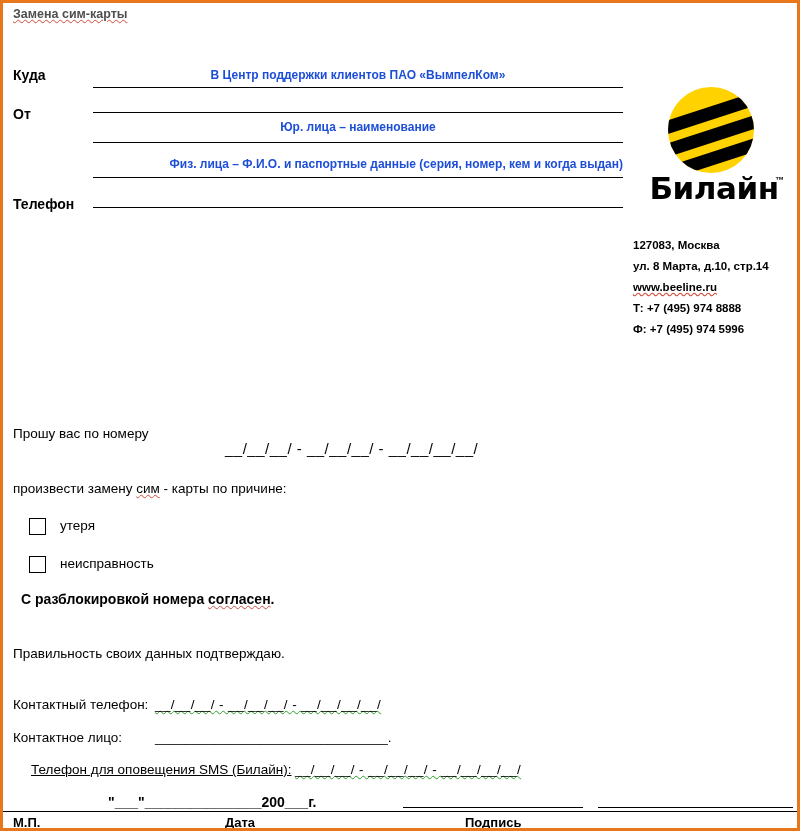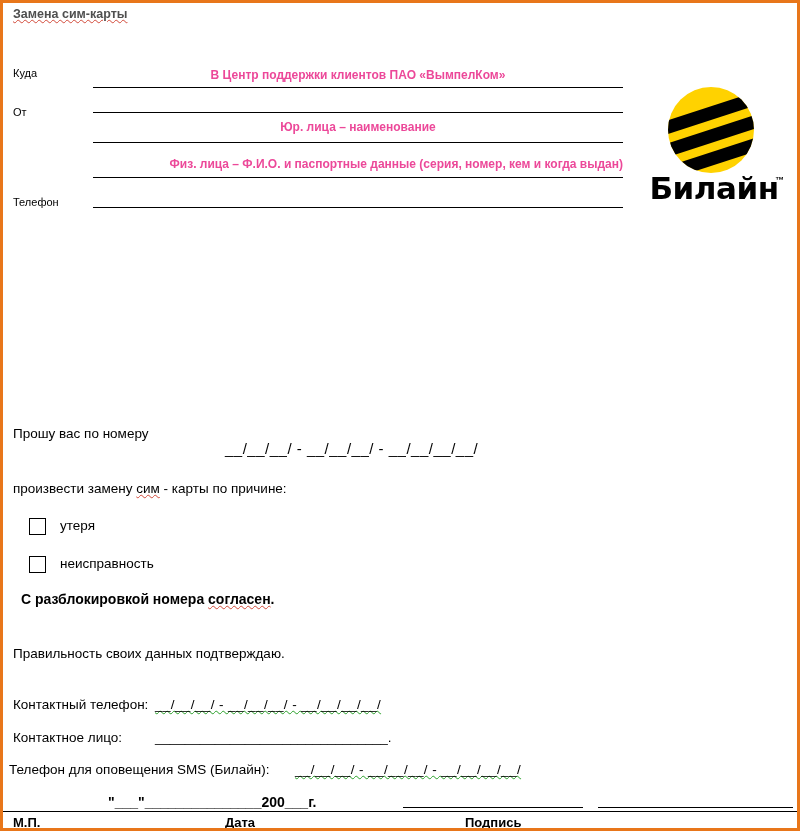--- a/index.html
+++ b/index.html
@@ -30,33 +30,33 @@
     color: #4f4f4f;
     text-decoration: underline;
     text-decoration-color: #d24a3a;
     text-decoration-style: wavy;
     text-decoration-thickness: 1px;
   }
 
   
   .hdr-label {
     position: absolute;
-    font-size: 11px;
-    font-weight: normal;
+    font-size: 14px;
+    font-weight: bold;
     color: #000;
   }
   .rule {
     position: absolute;
     border-bottom: 1.4px solid #000;
   }
   .hdr-center {
     position: absolute;
     font-size: 12px;
     font-weight: bold;
-    color: #ec4899;
+    color: #1d4ed8;
     text-align: center;
   }
 
   
   .logo-wrap {
     position: absolute;
     left: 636px;
     top: 84px;
     width: 150px;
     height: 115px;
@@ -209,20 +209,27 @@
   <div class="logo-wrap">
     <div class="bee-ball">
       <div class="bee-stripe bee-s1"></div>
       <div class="bee-stripe bee-s2"></div>
       <div class="bee-stripe bee-s3"></div>
     </div>
     <div class="bee-word">Билайн</div>
     <div class="bee-tm">™</div>
   </div>
 
+  <div class="contacts">
+    <div>127083, Москва</div>
+    <div>ул. 8 Марта, д.10, стр.14</div>
+    <div class="web">www.beeline.ru</div>
+    <div>Т: +7 (495) 974 8888</div>
+    <div>Ф: +7 (495) 974 5996</div>
+  </div>
 
 
   <div class="txt" style="left:10px; top:423px;">Прошу вас по номеру</div>
   <div class="num-slots">__/__/__/  -  __/__/__/  -  __/__/__/__/</div>
 
   <div class="txt" style="left:10px; top:478px;">произвести замену <span class="spell">сим</span> - карты по причине:</div>
 
   <div class="chk" style="left:26px; top:515px;"></div>
   <div class="txt" style="left:57px; top:515px;">утеря</div>
 
@@ -232,21 +239,21 @@
   <div class="txt bold" style="left:18px; top:588px; font-size:14px;">С разблокировкой номера <span class="spell">согласен</span>.</div>
 
   <div class="txt" style="left:10px; top:643px;">Правильность  своих данных подтверждаю.</div>
 
   <div class="txt" style="left:10px; top:694px;">Контактный  телефон:</div>
   <div class="txt greenline" style="left:152px; top:694px;">__/__/__/ - __/__/__/ - __/__/__/__/</div>
 
   <div class="txt" style="left:10px; top:727px;">Контактное  лицо:</div>
   <div class="txt" style="left:152px; top:727px;">_______________________________.</div>
 
-  <div class="txt" style="left:6px; top:759px;">Телефон для оповещения SMS (Билайн):</div>
+  <div class="txt" style="left:28px; top:759px;text-decoration:underline;">Телефон для оповещения SMS (Билайн):</div>
   <div class="txt greenline" style="left:292px; top:759px;">__/__/__/ - __/__/__/ - __/__/__/__/</div>
 
   <div class="txt bold" style="left:105px; top:791px; font-size:14px;">"___"_______________200___г.</div>
   <div class="rule" style="left:400px; top:804px; width:180px;"></div>
   <div class="rule" style="left:595px; top:804px; width:195px;"></div>
 
   <div class="footer-sep"></div>
 
   <div class="foot" style="left:10px; top:812px;">М.П.</div>
   <div class="foot" style="left:222px; top:812px;">Дата</div>

